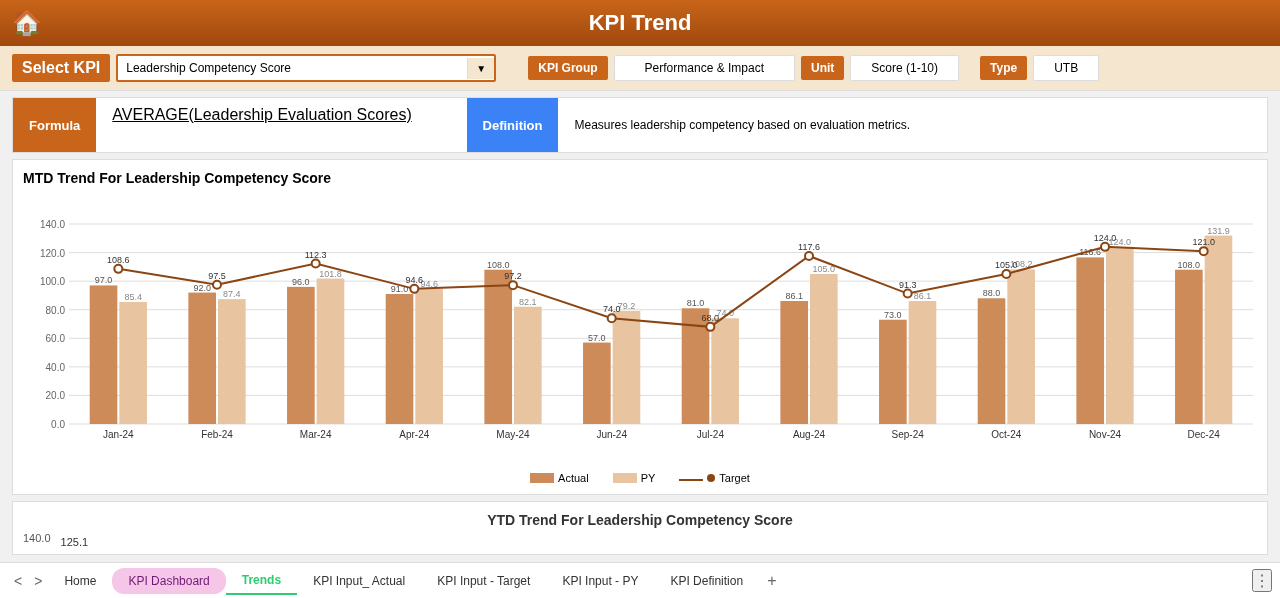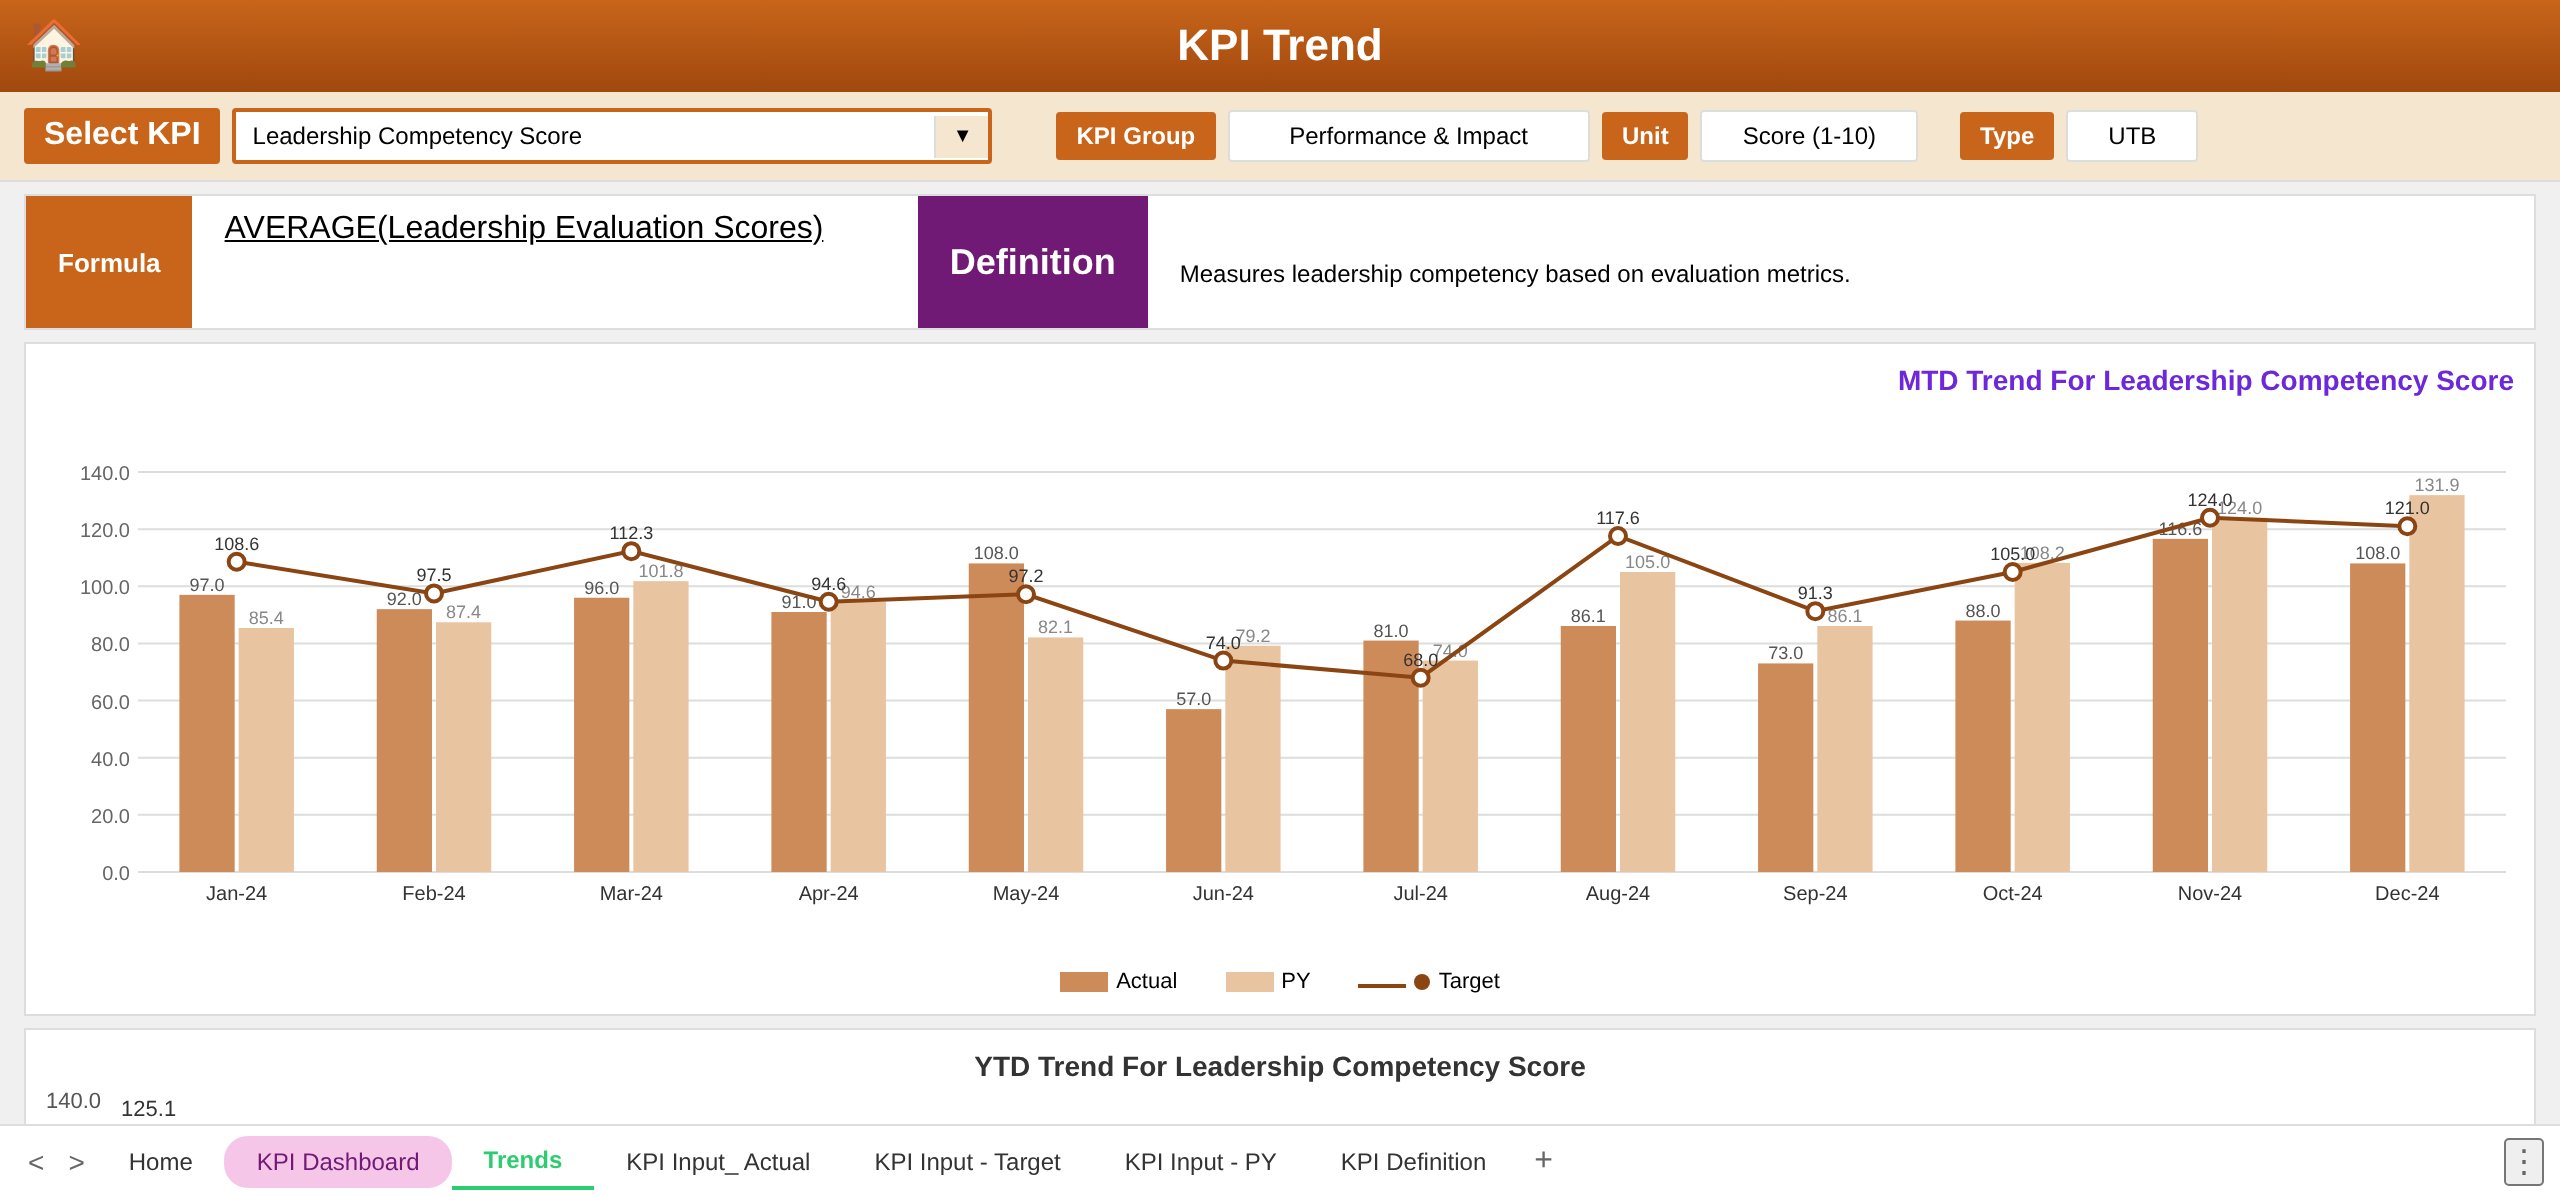--- a/index.html
+++ b/index.html
@@ -133,50 +133,49 @@
     }
     .formula-content {
       padding: 8px 16px;
       font-size: 16px;
       display: flex;
       align-items: flex-start;
       flex: 1;
       text-decoration: underline;
     }
     .definition-tab {
-      background: #701a75;
+      background: #3b82f6;
       color: white;
       padding: 8px 16px;
-      font-size: 18px;
+      font-size: 13px;
       font-weight: bold;
       display: flex;
       align-items: center;
     }
     .definition-content {
       padding: 20px 16px;
       font-size: 12px;
       display: flex;
       align-items: center;
       flex: 2;
-      margin-top: 12px;
     }
 
     
     .chart-container {
       margin: 6px 12px;
       background: white;
       border: 1px solid #ddd;
       padding: 10px;
     }
     .chart-title {
-      text-align: right;
+      text-align: left;
       font-size: 14px;
       font-weight: bold;
       margin-bottom: 8px;
-      color: #6d28d9;
+      color: #000000;
     }
 
     
     .chart-svg-wrapper {
       position: relative;
     }
 
     
     .bottom-tabs {
       position: absolute;

